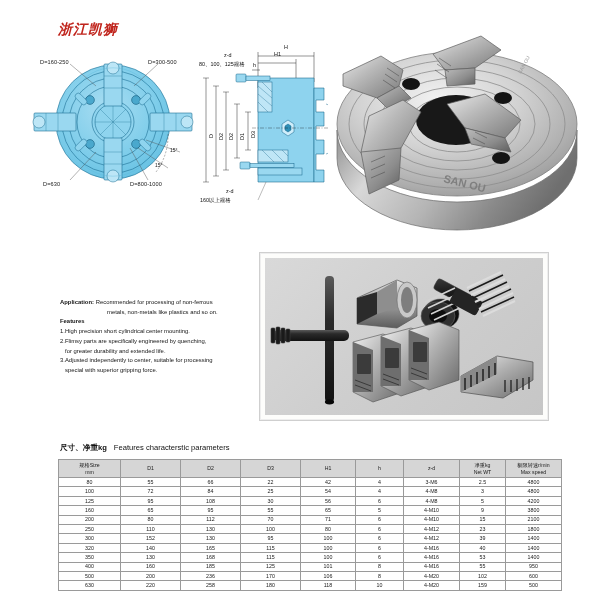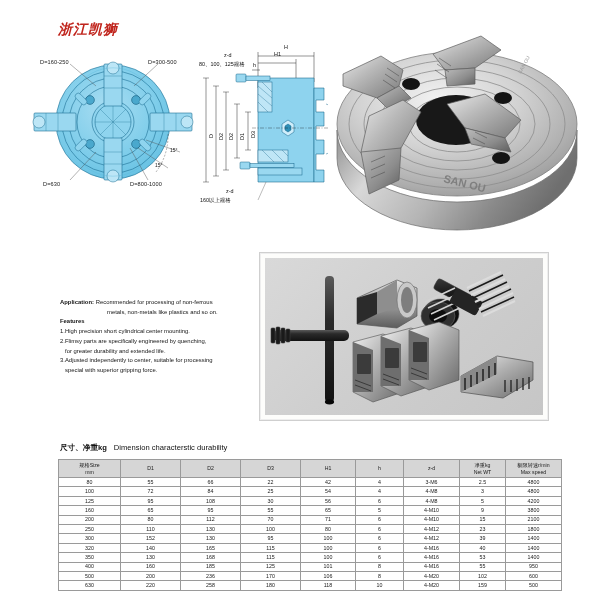--- a/index.html
+++ b/index.html
@@ -515,21 +515,21 @@
             <line x1="252" y1="121" x2="252" y2="133"></line>
             <line x1="258" y1="120" x2="258" y2="132"></line>
             <line x1="264" y1="119" x2="264" y2="131"></line>
           </g>
         </g>
       </svg>
     </div>
   </div>
 
   <div class="tbl-title">
-    <span>尺寸、净重kg</span><span class="en">Dimension characterstic durability</span>
+    <span>尺寸、净重kg</span><span class="en">Features characterstic parameters</span>
   </div>
 
   <table class="spec">
     <colgroup>
       <col class="c0">
         <col class="c1">
         <col class="c2">
         <col class="c3">
         <col class="c4">
       <col class="c5">

